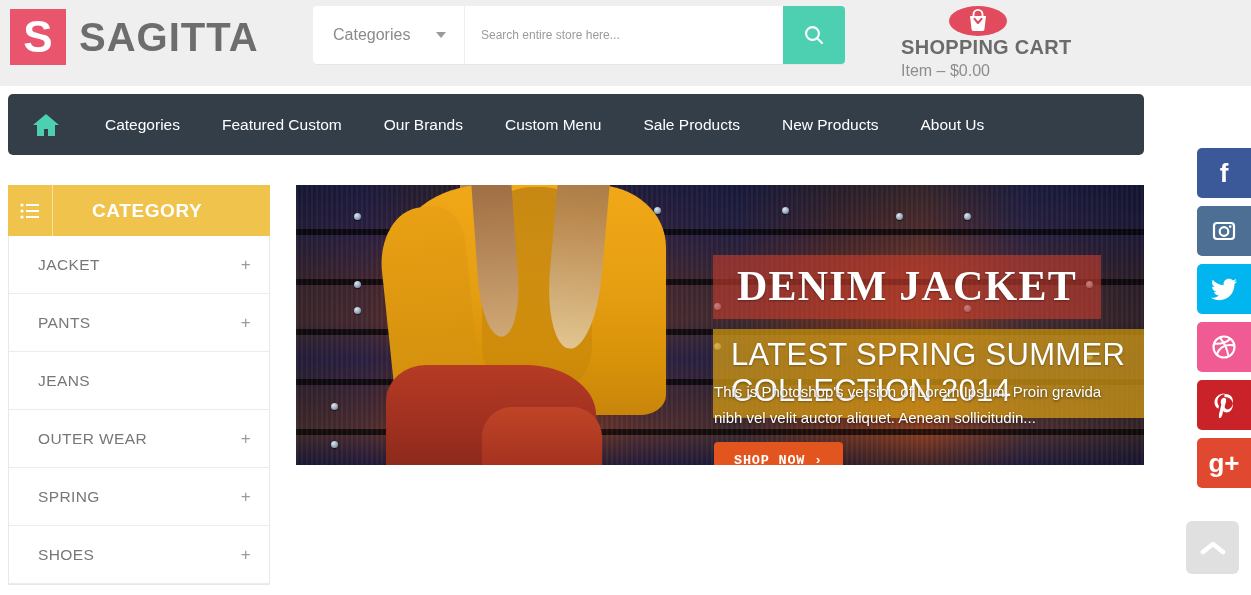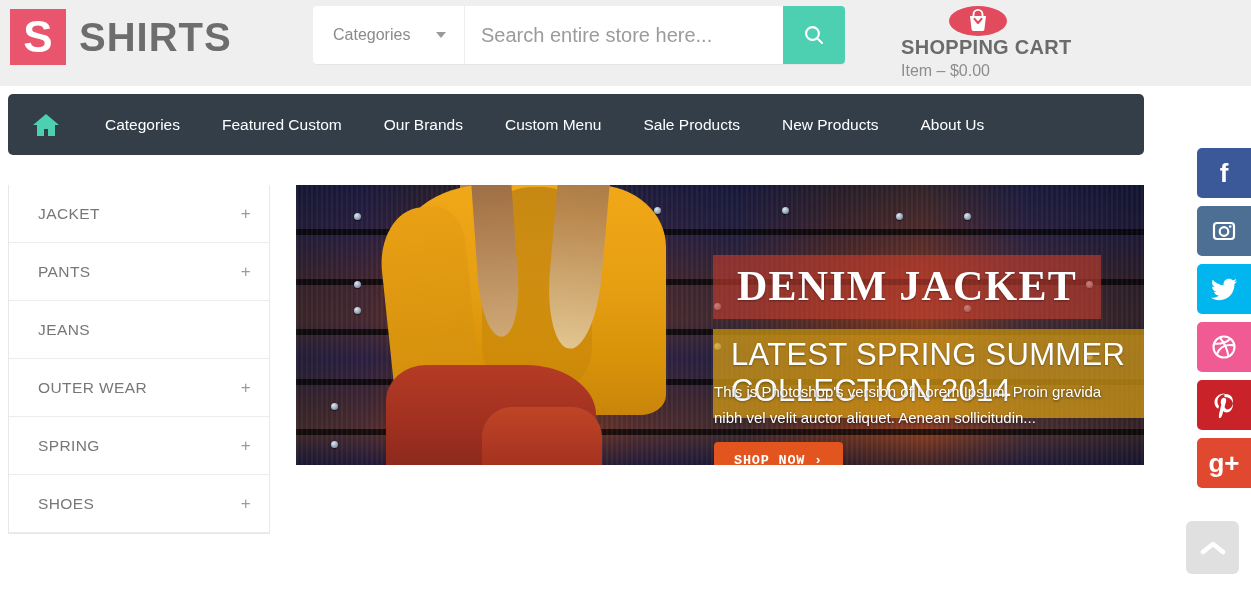--- a/index.html
+++ b/index.html
@@ -81,21 +81,21 @@
   .caret-down {
     width: 0; height: 0;
     border-left: 5px solid transparent;
     border-right: 5px solid transparent;
     border-top: 6px solid #9a9a9a;
   }
   .search-input {
     flex: 1;
     border: none;
     outline: none;
-    font-size: 20px;
+    font-size: 12px;
     color: #7d7d7d;
     padding: 16px 16px;
     font-family: "Liberation Sans", sans-serif;
     background: transparent;
   }
   .search-input::placeholder { color: #9b9b9b; }
   .search-btn {
     width: 62px;
     background: #4dd0b1;
     border: none;
@@ -434,21 +434,21 @@
 </style>
 </head>
 <body>
 
 <div id="page">
 
   <div class="header-band">
 
     <div class="logo-wrap">
       <div class="logo-mark">S</div>
-      <div class="logo-text">SHIRTS</div>
+      <div class="logo-text">SAGITTA</div>
     </div>
 
     <div class="search-box">
       <div class="search-cat">
         <span>Categories</span>
         <span class="caret-down"></span>
       </div>
       <input class="search-input" type="text" placeholder="Search entire store here..." style="">
       <button class="search-btn">
         <svg width="24" height="24" viewBox="0 0 24 24" fill="none" stroke="#ffffff" stroke-width="2.1">
@@ -482,20 +482,33 @@
     <div class="nav-item">Categories</div>
     <div class="nav-item">Featured Custom</div>
     <div class="nav-item">Our Brands</div>
     <div class="nav-item">Custom Menu</div>
     <div class="nav-item">Sale Products</div>
     <div class="nav-item">New Products</div>
     <div class="nav-item">About Us</div>
   </nav>
 
   <aside class="sidebar">
+    <div class="cat-header">
+      <div class="cat-icon-cell">
+        <svg width="20" height="16" viewBox="0 0 20 16">
+          <circle cx="2" cy="2" r="1.6" fill="#ffffff"></circle>
+            <rect x="6" y="1" width="13" height="2" fill="#ffffff"></rect>
+          <circle cx="2" cy="8" r="1.6" fill="#ffffff"></circle>
+            <rect x="6" y="7" width="13" height="2" fill="#ffffff"></rect>
+          <circle cx="2" cy="14" r="1.6" fill="#ffffff"></circle>
+            <rect x="6" y="13" width="13" height="2" fill="#ffffff"></rect>
+        </svg>
+      </div>
+      <div class="cat-title">CATEGORY</div>
+    </div>
 
     <div class="cat-item">
       <span>JACKET</span>
       <span class="cat-plus">+</span>
     </div>
     <div class="cat-item">
       <span>PANTS</span>
       <span class="cat-plus">+</span>
     </div>
     <div class="cat-item">

